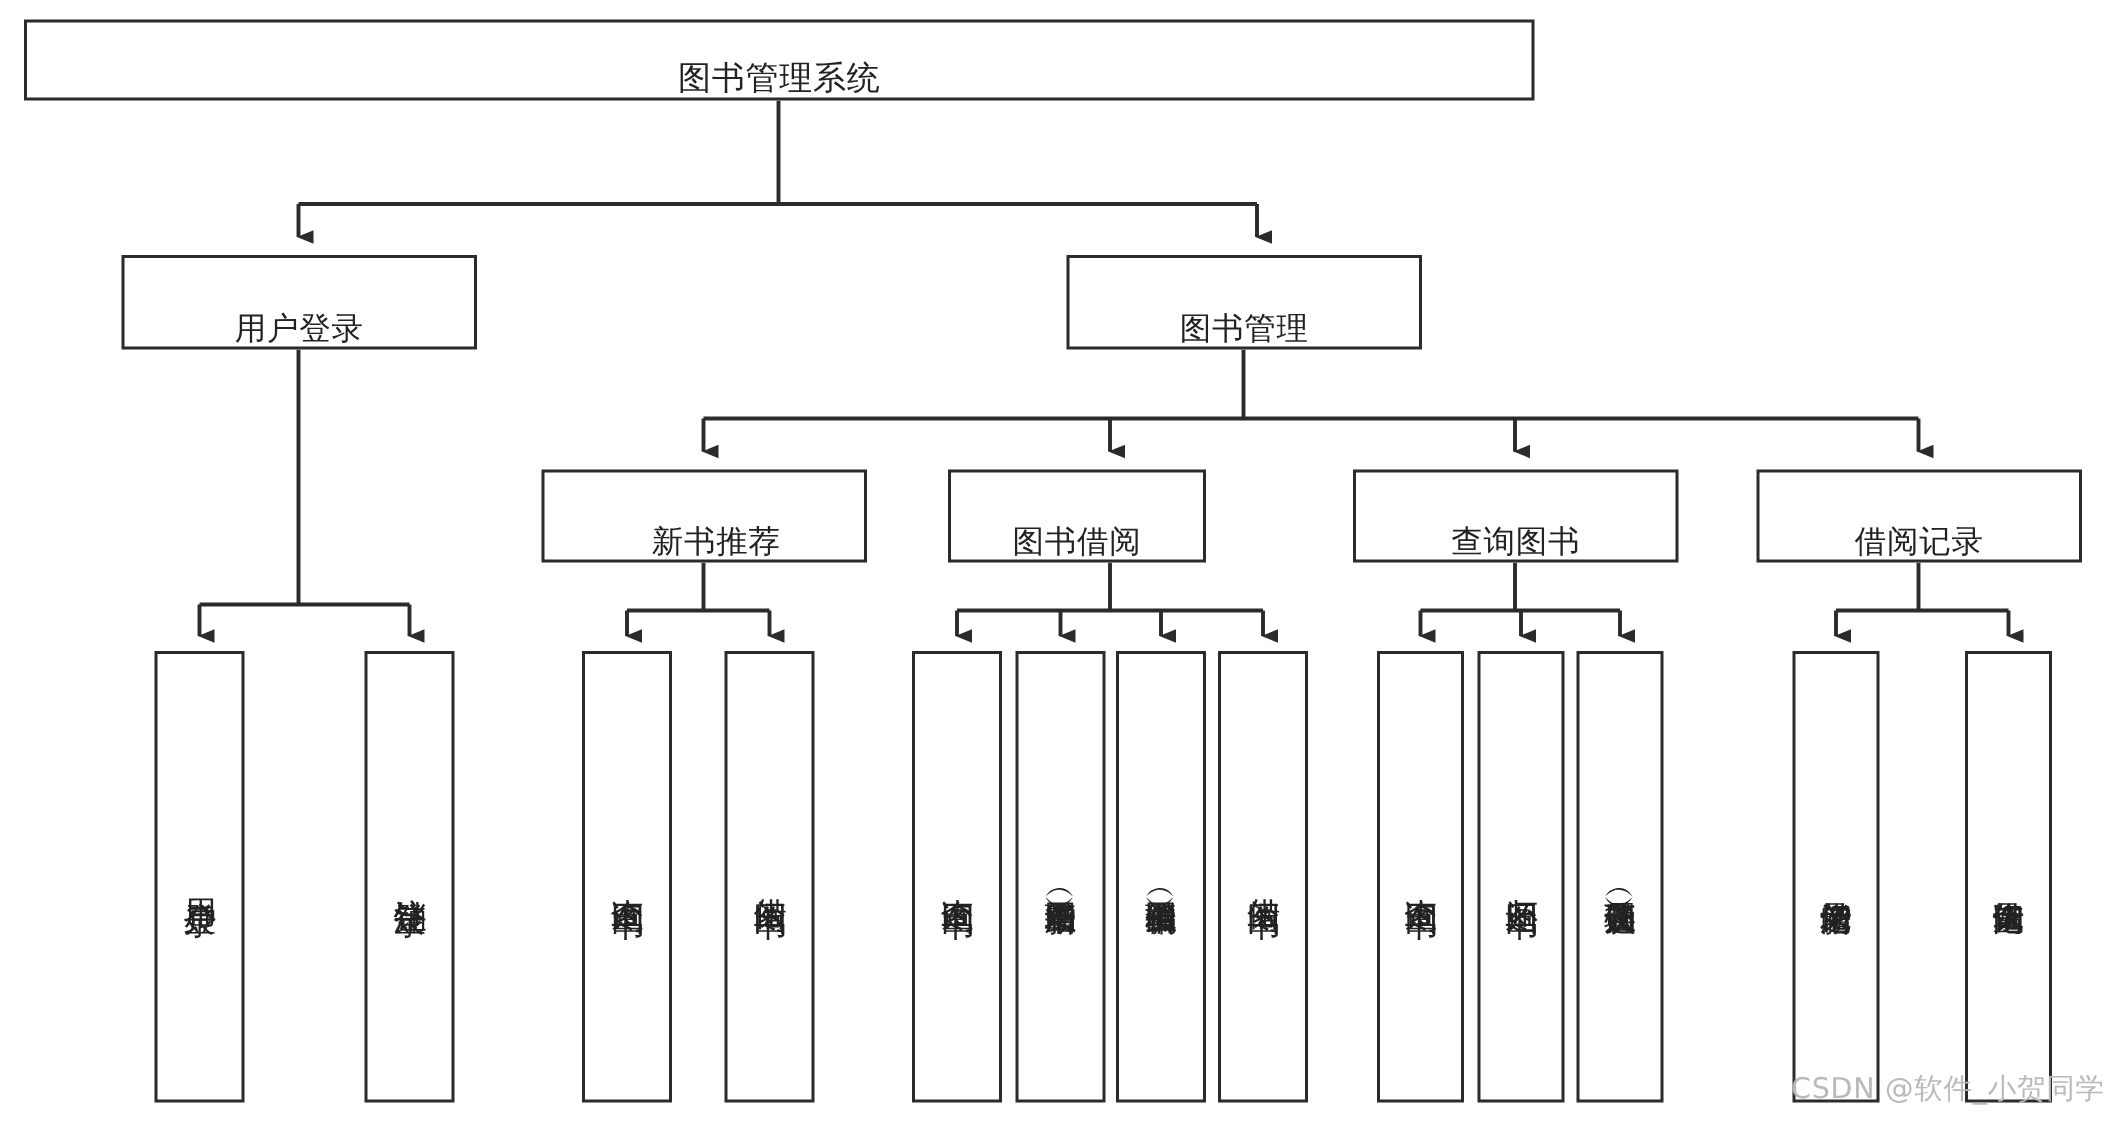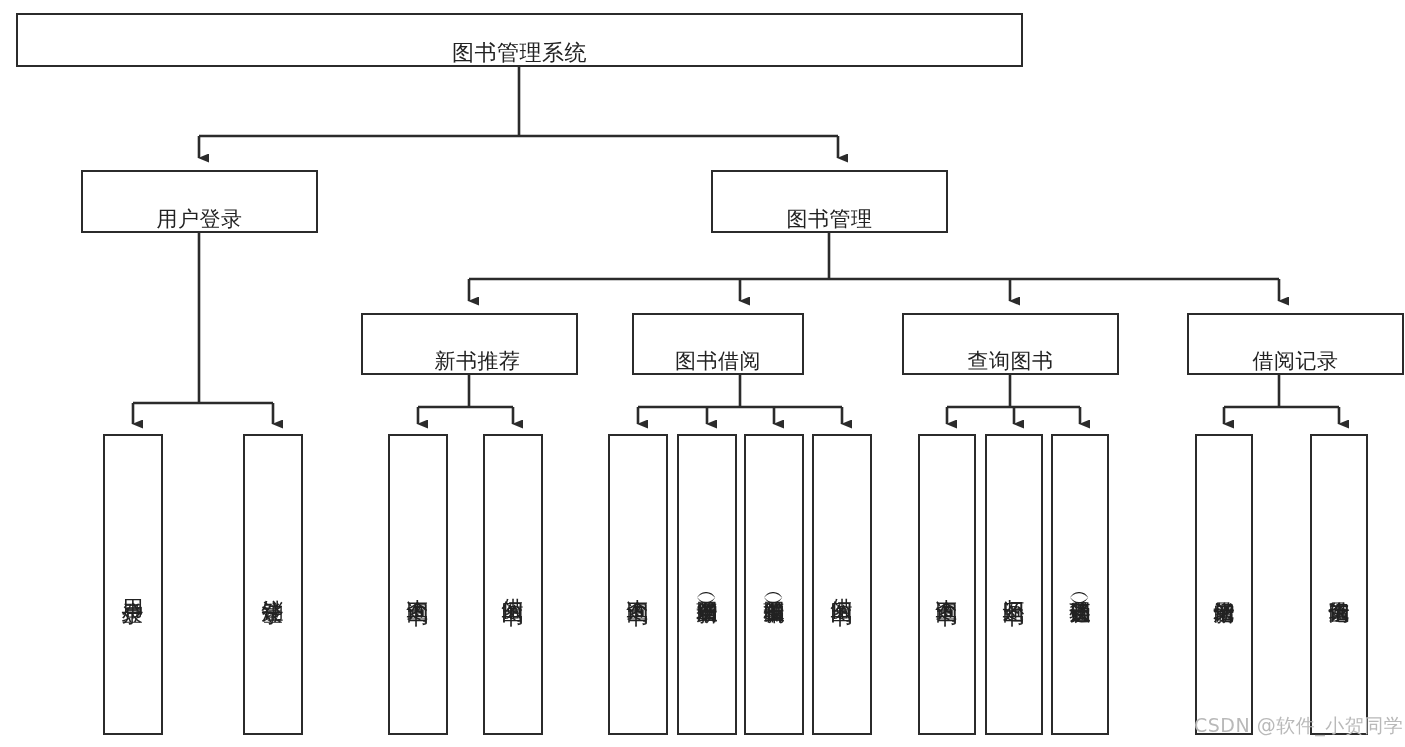--- a/index.html
+++ b/index.html
@@ -159,21 +159,21 @@
   </div>
 
   <div class="node-box" style="left:632px; top:313px; width:172px; height:62px;">
     <span class="node-label-h">图书借阅</span>
   </div>
 
   <div class="node-box" style="left:902px; top:313px; width:217px; height:62px;">
     <span class="node-label-h">查询图书</span>
   </div>
 
-  <div class="node-box" style="left:1171px; top:313px; width:217px; height:62px;margin-left:16px;">
+  <div class="node-box" style="left:1171px; top:313px; width:217px; height:62px;">
     <span class="node-label-h">借阅记录</span>
   </div>
 
   <div class="leaf-box" style="left:103px; top:434px; width:60px; height:301px;">
     <span class="node-label-v">用户登录</span>
   </div>
 
   <div class="leaf-box" style="left:243px; top:434px; width:60px; height:301px;">
     <span class="node-label-v">注销登录</span>
   </div>

